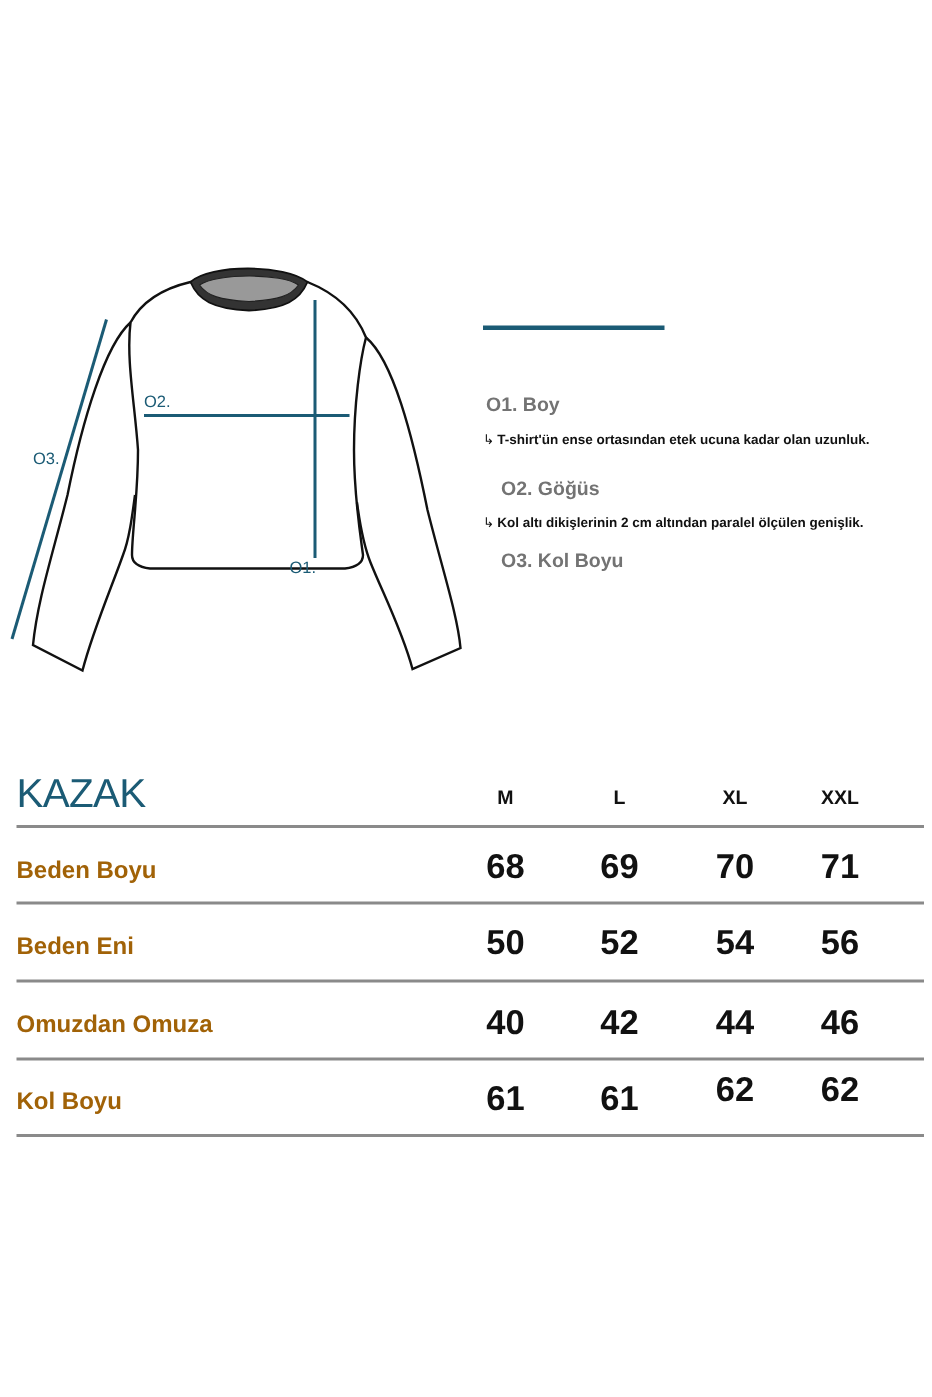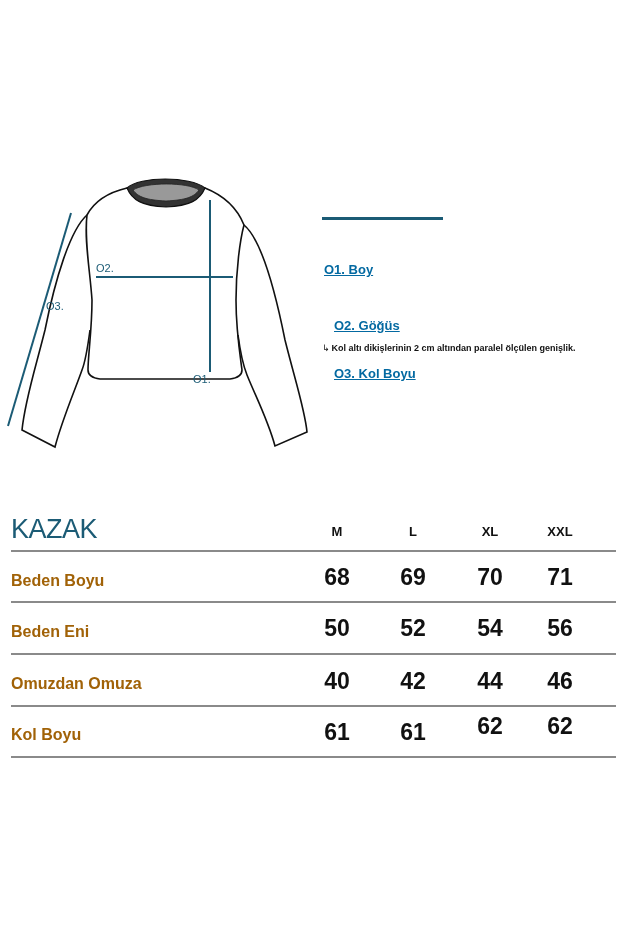--- a/index.html
+++ b/index.html
@@ -2,21 +2,21 @@
 <html><head>
 <meta charset="utf-8">
 <style>
   html, body { margin: 0; padding: 0; background: #ffffff; }
   body { width: 621px; height: 931px; position: relative; overflow: hidden;
          font-family: "Liberation Sans", "DejaVu Sans", sans-serif; color: #111; }
   .diagram { position: absolute; left: 0; top: 170px; width: 320px; height: 290px; }
   .how { position: absolute; left: 322px; top: 208px; width: 300px; }
   .how-title { font-size: 13px; font-weight: bold; color: #1b5b75; letter-spacing: 0.2px; }
   .how-underline { width: 121px; height: 3px; background: #1b5b75; margin-top: 9px; }
-  .step-title { font-size: 13px; color: #0369a1; font-weight: bold; text-decoration: underline; }
+  .step-title { font-size: 13px; color: #737373; font-weight: bold; }
   .step-desc { font-size: 9px; font-weight: bold; color: #111; margin-top: 7px; white-space: nowrap; }
   .step-desc .arrow { font-weight: normal; margin-right: 2px; }
   .s1 { position: absolute; left: 2px; top: 54px; }
   .s1d { position: absolute; left: 0; top: 73px; }
   .s2 { position: absolute; left: 12px; top: 110px; }
   .s2d { position: absolute; left: 0; top: 128px; }
   .s3 { position: absolute; left: 12px; top: 158px; }
   .s3d { position: absolute; left: 0; top: 177px; }
 
   .table { position: absolute; left: 0; top: 500px; width: 621px; }
@@ -39,28 +39,31 @@
     <path d="M244 55 C262 70 275 120 285 170 C295 210 305 240 307 262 L275 276 C268 250 255 225 247 205 C243 195 240 180 238 165" fill="none" stroke="#111" stroke-width="1.6"></path>
 
     <path d="M127 18 C140 6 190 6 205 18 C200 30 190 36 166 37 C142 36 132 30 127 18 Z" fill="#333" stroke="#111" stroke-width="1.2"></path>
     <path d="M133 20 C145 12 188 12 199 20 C194 27 186 30 166 31 C146 30 138 27 133 20 Z" fill="#fff" stroke="#111" stroke-width="0.8" opacity="0.5"></path>
 
     <line x1="210" y1="30" x2="210" y2="202" stroke="#1b5b75" stroke-width="2"></line>
     <line x1="96" y1="107" x2="233" y2="107" stroke="#1b5b75" stroke-width="2"></line>
     <line x1="71" y1="43" x2="8" y2="256" stroke="#1b5b75" stroke-width="2"></line>
   </svg>
   <span style="position:absolute;left:96px;top:92px;font-size:11px;color:#1b5b75;">O2.</span>
-  <span style="position:absolute;left:22px;top:130px;font-size:11px;color:#1b5b75;margin-left:24px;">O3.</span>
+  <span style="position:absolute;left:22px;top:130px;font-size:11px;color:#1b5b75;">O3.</span>
   <span style="position:absolute;left:193px;top:203px;font-size:11px;color:#1b5b75;">O1.</span>
 </div>
 
 <div class="how">
   <div class="how-underline"></div>
 
   <div class="step-title s1">O1. Boy</div>
+  <div class="step-desc s1d">
+    <span class="arrow">↳</span><span>T-shirt'ün ense ortasından etek ucuna kadar olan uzunluk.</span>
+  </div>
 
   <div class="step-title s2">O2. Göğüs</div>
   <div class="step-desc s2d">
     <span class="arrow">↳</span><span>Kol altı dikişlerinin 2 cm altından paralel ölçülen genişlik.</span>
   </div>
 
   <div class="step-title s3">O3. Kol Boyu</div>
 </div>
 
 <div class="table">

